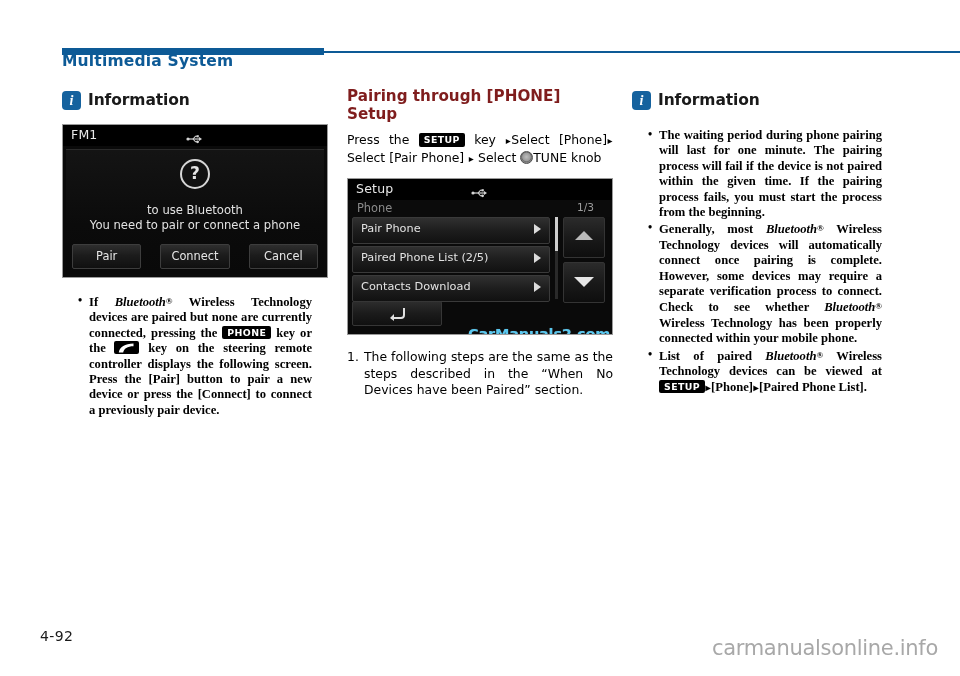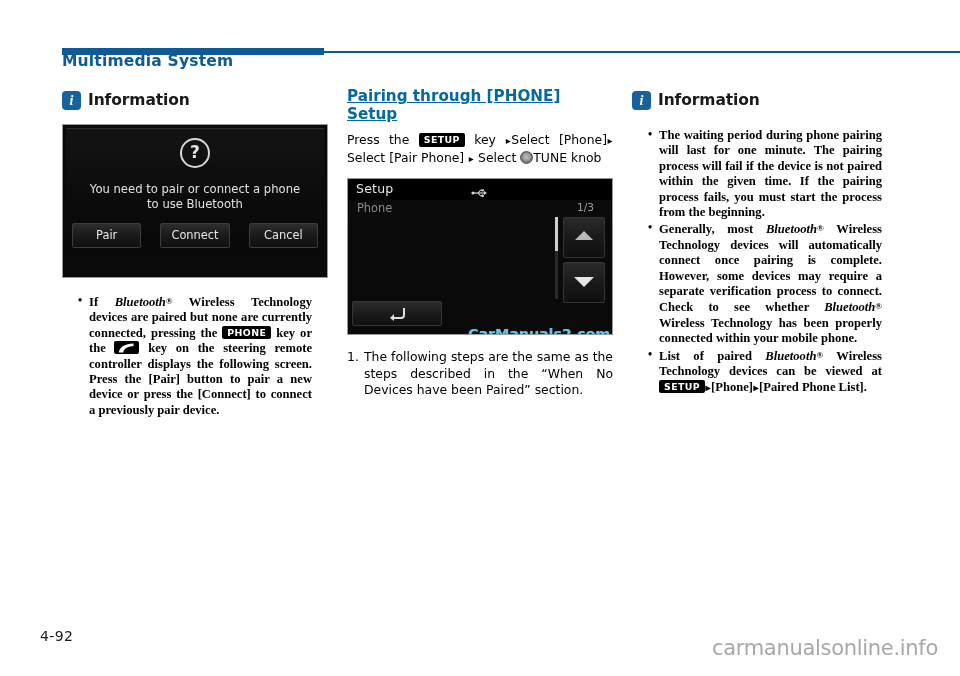--- a/index.html
+++ b/index.html
@@ -164,24 +164,23 @@
     background: radial-gradient(circle at 50% 45%, #bdbdbd 0%, #9a9a9a 48%, #6e6e6e 58%, #cfcfcf 100%);
     border: 1.2px solid #4d4d4d;
     vertical-align: -2px;
   }
 
   
   .sec-head {
     font-family: "DejaVu Sans", sans-serif;
     font-size: 15.2px;
     font-weight: 700;
-    color: #0369a1;
+    color: #7f1d1d;
     line-height: 17.5px;
     margin-bottom: 9px;
-    text-decoration: underline;
   }
 
   
   ol.numlist { margin: 0; padding: 0; list-style: none; }
   ol.numlist > li {
     position: relative;
     padding-left: 17px;
   }
   .num-marker {
     position: absolute;
@@ -437,25 +436,39 @@
 </div>
 
 <div class="col col-1">
 
   <div class="info-head">
     <div class="info-icon">i</div>
     <div class="info-title">Information</div>
   </div>
 
   <div class="screenshot" style="width:264px;height:152px;">
+    <div class="sc-titlebar">
+      <div class="sc-title">FM1</div>
+      <span class="usb-icon">
+        <svg width="18" height="10" viewBox="0 0 18 10">
+          <path d="M2 5 H13" stroke="#d4d4d4" stroke-width="1.2" fill="none"></path>
+          <circle cx="2" cy="5" r="1.6" fill="#d4d4d4"></circle>
+          <path d="M7 5 L9.5 2.2 L11.2 2.2" stroke="#d4d4d4" stroke-width="1.1" fill="none"></path>
+          <rect x="10.6" y="1.2" width="2.2" height="2.2" fill="#d4d4d4"></rect>
+          <path d="M7 5 L9.5 7.8 L11.2 7.8" stroke="#d4d4d4" stroke-width="1.1" fill="none"></path>
+          <circle cx="11.6" cy="7.8" r="1.4" fill="#d4d4d4"></circle>
+          <path d="M13 3 L16 5 L13 7 Z" fill="#d4d4d4"></path>
+        </svg>
+      </span>
+    </div>
     <div class="sc-dialog-body">
       <div class="qmark">?</div>
       <div class="dialog-msg">
+        <div>to use Bluetooth</div>
         <div>You need to pair or connect a phone</div>
-        <div>to use Bluetooth</div>
       </div>
       <div class="dialog-buttons">
         <div class="dlg-btn">Pair</div>
         <div class="dlg-btn">Connect</div>
         <div class="dlg-btn">Cancel</div>
       </div>
     </div>
   </div>
 
   <ul class="bullets body-serif" style="margin-top:16px;">
@@ -489,20 +502,34 @@
         </svg>
       </span>
     </div>
 
     <div class="sc-setup-sub">
       <div class="sc-sub-label">Phone</div>
       <div class="sc-page-ind">1/3</div>
     </div>
 
     <div class="setup-main">
+      <div class="setup-rows">
+        <div class="setup-row">
+          <span class="setup-row-label">Pair Phone</span>
+          <span class="setup-row-arrow"></span>
+        </div>
+        <div class="setup-row">
+          <span class="setup-row-label">Paired Phone List (2/5)</span>
+          <span class="setup-row-arrow"></span>
+        </div>
+        <div class="setup-row">
+          <span class="setup-row-label">Contacts Download</span>
+          <span class="setup-row-arrow"></span>
+        </div>
+      </div>
 
       <div class="scroll-track">
         <div class="scroll-thumb"></div>
       </div>
 
       <div class="scroll-btns">
         <div class="scroll-btn">
           <span class="tri-up"></span>
         </div>
         <div class="scroll-btn">

